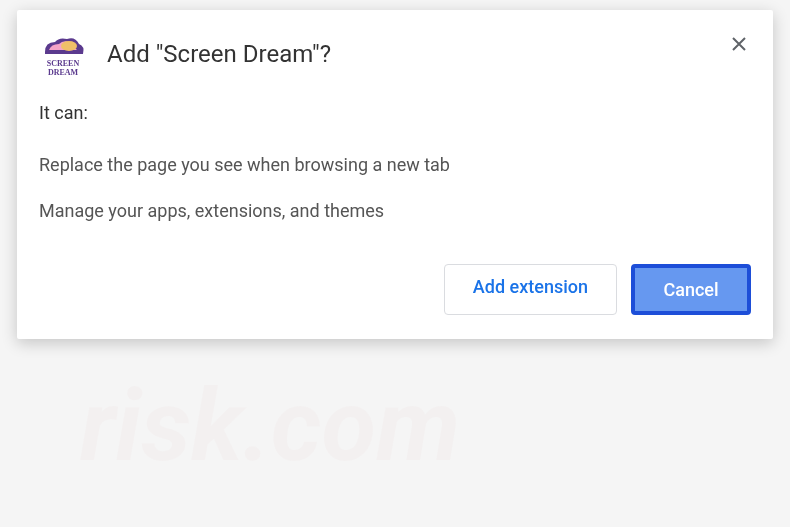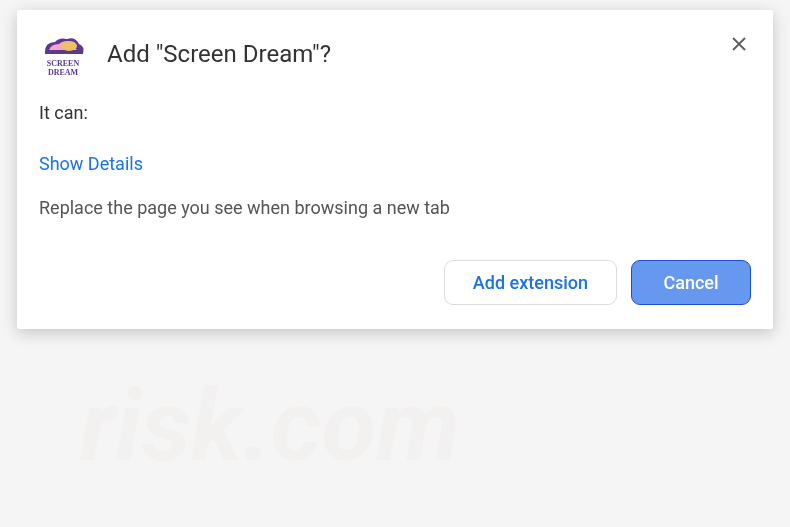--- a/index.html
+++ b/index.html
@@ -93,35 +93,35 @@
     .dialog-footer {
       display: flex;
       justify-content: flex-end;
       gap: 14px;
       padding: 18px 22px 0 22px;
     }
     .btn {
       padding: 11px 28px;
       font-size: 18px;
       font-weight: 500;
-      border-radius: 9px;
+      border-radius: 4px;
       cursor: pointer;
       border: 1px solid transparent;
       min-width: 120px;
       text-align: center;
     }
     .btn-secondary {
       background: #ffffff;
       color: #1a73e8;
       border: 1px solid #dadce0;
     }
     .btn-primary {
       background: #6698f0;
       color: #ffffff;
-      border: 1px solid #1d4ed8;
+      border: 4px solid #1d4ed8;
     }
   </style>
 </head>
 <body>
 
 <svg class="watermark" viewBox="0 0 790 527">
   <circle cx="200" cy="130" r="80" fill="none" stroke="#d0d0d0" stroke-width="25"></circle>
   <rect x="180" y="50" width="40" height="25" fill="#d0d0d0"></rect>
   <path d="M 280 100 L 430 100 L 430 250 Q 430 330 350 330 L 280 330 Z M 330 160 L 330 270 L 360 270 Q 380 270 380 240 L 380 160 Z" fill="#e0e0e0"></path>
   <text x="80" y="460" font-size="100" font-weight="bold" fill="#e0c0c0" font-style="italic">risk.com</text>
@@ -143,24 +143,24 @@
       <svg width="16" height="16" viewBox="0 0 16 16">
         <path d="M 2 2 L 14 14 M 14 2 L 2 14" stroke="#5f6368" stroke-width="2" fill="none"></path>
       </svg>
     </div>
   </div>
 
   <div class="dialog-body">
     <div class="permission-intro">It can:</div>
 
 
-    <div class="show-details">Show Details</div>
 
     <div class="permission-item">Replace the page you see when browsing a new tab</div>
 
 
+    <div class="permission-item">Manage your apps, extensions, and themes</div>
   </div>
 
   <div class="dialog-footer">
     <div class="btn btn-secondary">Add extension</div>
     <div class="btn btn-primary">Cancel</div>
   </div>
 </div>
 
 </body></html>

